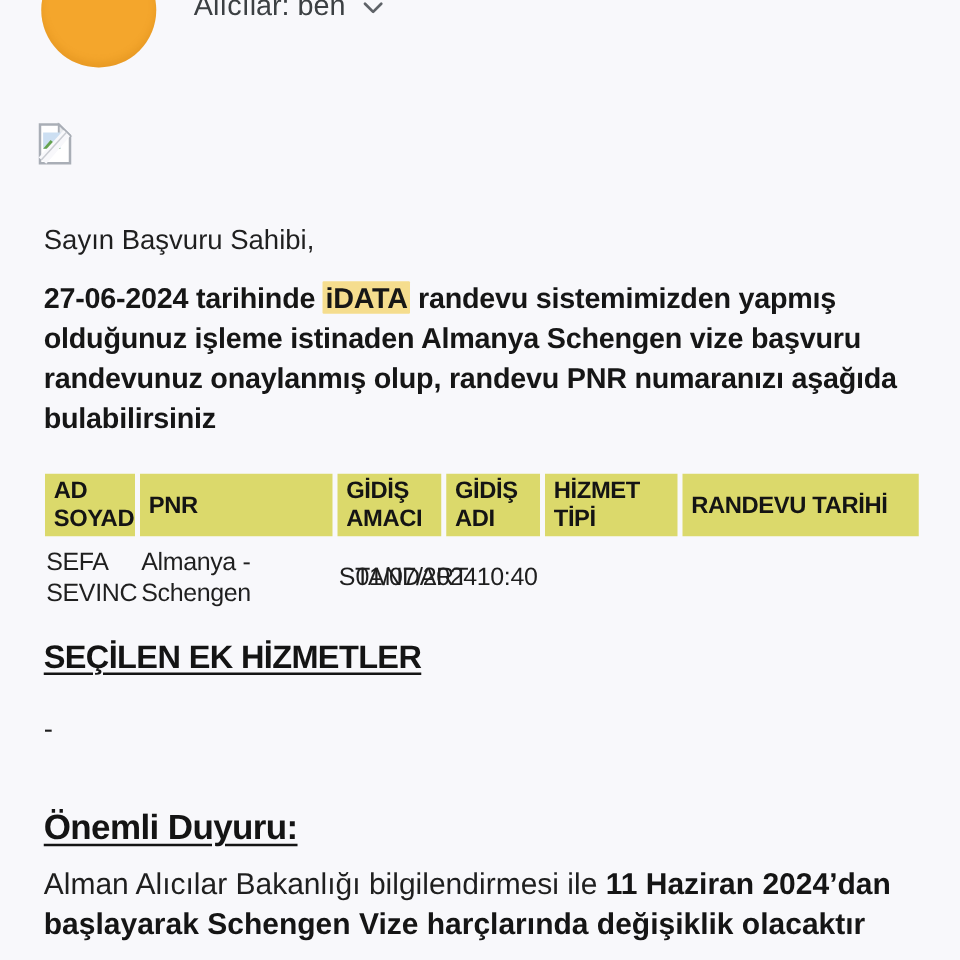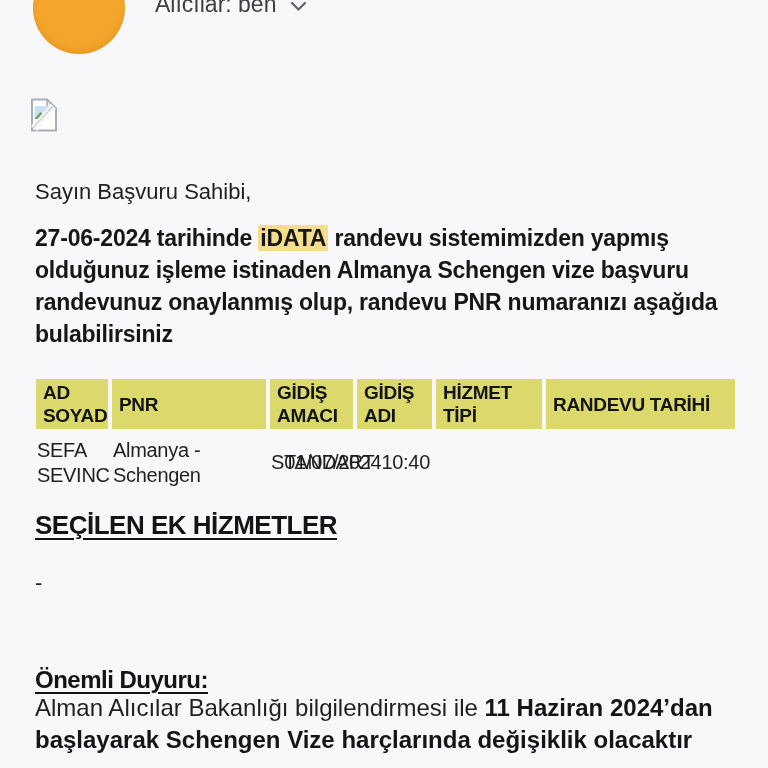--- a/index.html
+++ b/index.html
@@ -70,21 +70,21 @@
   .section-title {
     position:absolute; left:35px;
     font-weight:bold; color:#141414;
     text-decoration:underline;
     text-decoration-thickness:2px;
     text-underline-offset:4px;
     letter-spacing:-0.5px;
   }
   .services-title { top:510px; font-size:26px; }
   .services-value { position:absolute; left:35px; top:570px; font-size:22px; }
-  .notice-title  { top:666px; font-size:24px; }
+  .notice-title  { top:646px; font-size:28px; }
 
   .notice {
     position:absolute; left:35px; top:692px; width:700px;
     font-size:24px; line-height:32px; color:#1f1f1f;
   }
   .notice b { color:#151515;margin-top:26px; }
 </style>
 </head>
 <body>
 

